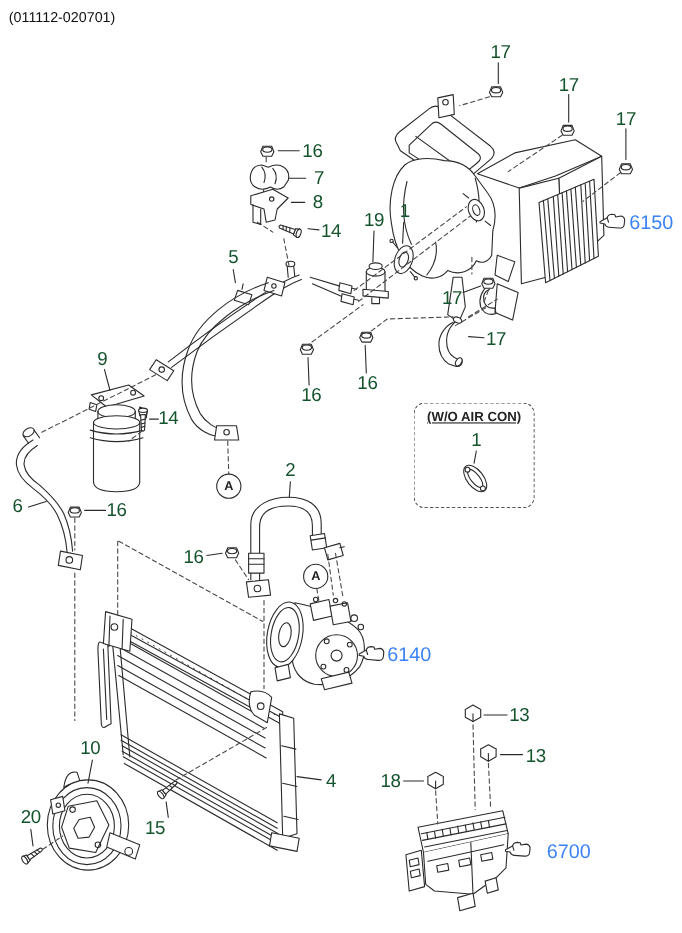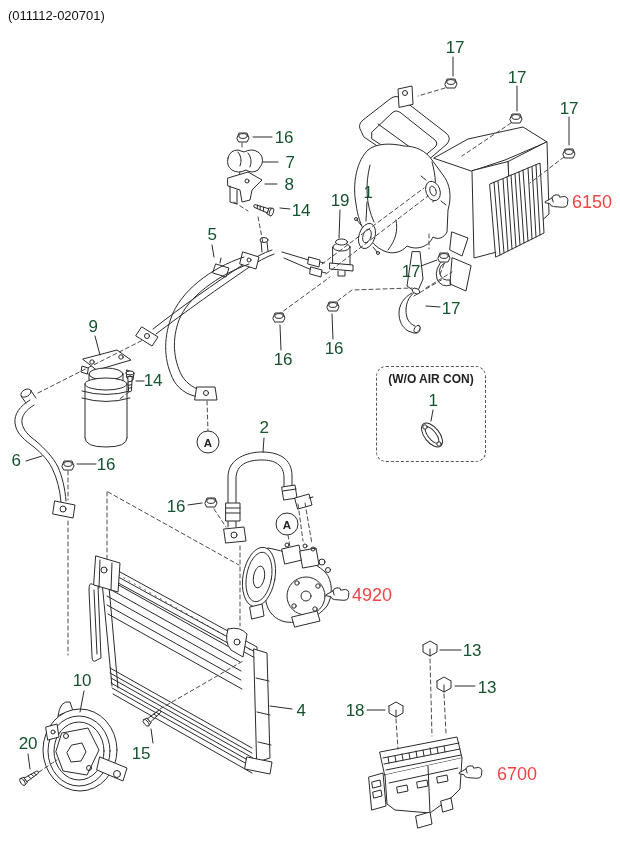--- a/index.html
+++ b/index.html
@@ -1,30 +1,30 @@
 <!DOCTYPE html>
 <html><head>
 <meta charset="utf-8">
 <style>
   html,body{margin:0;padding:0;background:#fff;}
   #stage{position:relative;width:620px;height:848px;background:#fff;overflow:hidden;
          font-family:"Liberation Sans",sans-serif;}
   #art{position:absolute;left:0;top:0;}
   .pl{position:absolute;font:400 17px/1 "Liberation Sans",sans-serif;color:#14532d;
       transform:translate(-50%,-50%);letter-spacing:-0.3px;white-space:nowrap;}
-  .co{position:absolute;font:400 18px/1 "Liberation Sans",sans-serif;color:#ef4444;
+  .co{position:absolute;font:400 18px/1 "Liberation Sans",sans-serif;color:#3b82f6;
       white-space:nowrap;cursor:pointer;}
   .am{position:absolute;width:21px;height:21px;border:1.4px solid #2b2b2b;border-radius:50%;
       background:#fff;display:flex;align-items:center;justify-content:center;
       font:700 11.5px "Liberation Sans",sans-serif;color:#222;transform:translate(-50%,-50%);}
   .hdr{position:absolute;left:8px;top:8px;font:400 13px "Liberation Sans",sans-serif;color:#111;}
   .wobox{position:absolute;left:376px;top:366px;width:110px;height:96px;
          border:1.6px dashed #555;border-radius:10px;box-sizing:border-box;}
   .wotitle{position:absolute;left:50%;top:5px;transform:translateX(-50%);
-           font:700 12px "Liberation Sans",sans-serif;color:#222;white-space:nowrap;}
+           font:700 12px "Liberation Sans",sans-serif;color:#222;white-space:nowrap;text-decoration:underline;}
   svg *{vector-effect:non-scaling-stroke;}
 </style>
 </head>
 <body>
 
 <div id="stage">
 
   <div class="hdr">(011112-020701)</div>
 
   <svg id="art" width="620" height="848" viewBox="0 0 620 848" stroke="#2b2b2b" stroke-width="1" fill="none" stroke-linecap="round" stroke-linejoin="round">
@@ -381,21 +381,21 @@
   <div class="pl" style="left:264px;top:427px">2</div>
   <div class="pl" style="left:301px;top:710px">4</div>
   <div class="pl" style="left:82px;top:680px">10</div>
   <div class="pl" style="left:28px;top:743px">20</div>
   <div class="pl" style="left:141px;top:753px">15</div>
   <div class="pl" style="left:472px;top:650px">13</div>
   <div class="pl" style="left:487px;top:687px">13</div>
   <div class="pl" style="left:355px;top:710px">18</div>
 
   <div class="co" style="left:572px;top:193px">6150</div>
-  <div class="co" style="left:352px;top:586px">4920</div>
+  <div class="co" style="left:352px;top:586px">6140</div>
   <div class="co" style="left:497px;top:765px">6700</div>
 
   <div class="am" style="left:208px;top:442px">A</div>
   <div class="am" style="left:287px;top:524px">A</div>
 
   <div class="wobox">
     <div class="wotitle">(W/O AIR CON)</div>
   </div>
   <div class="pl" style="left:433px;top:400px">1</div>
 

